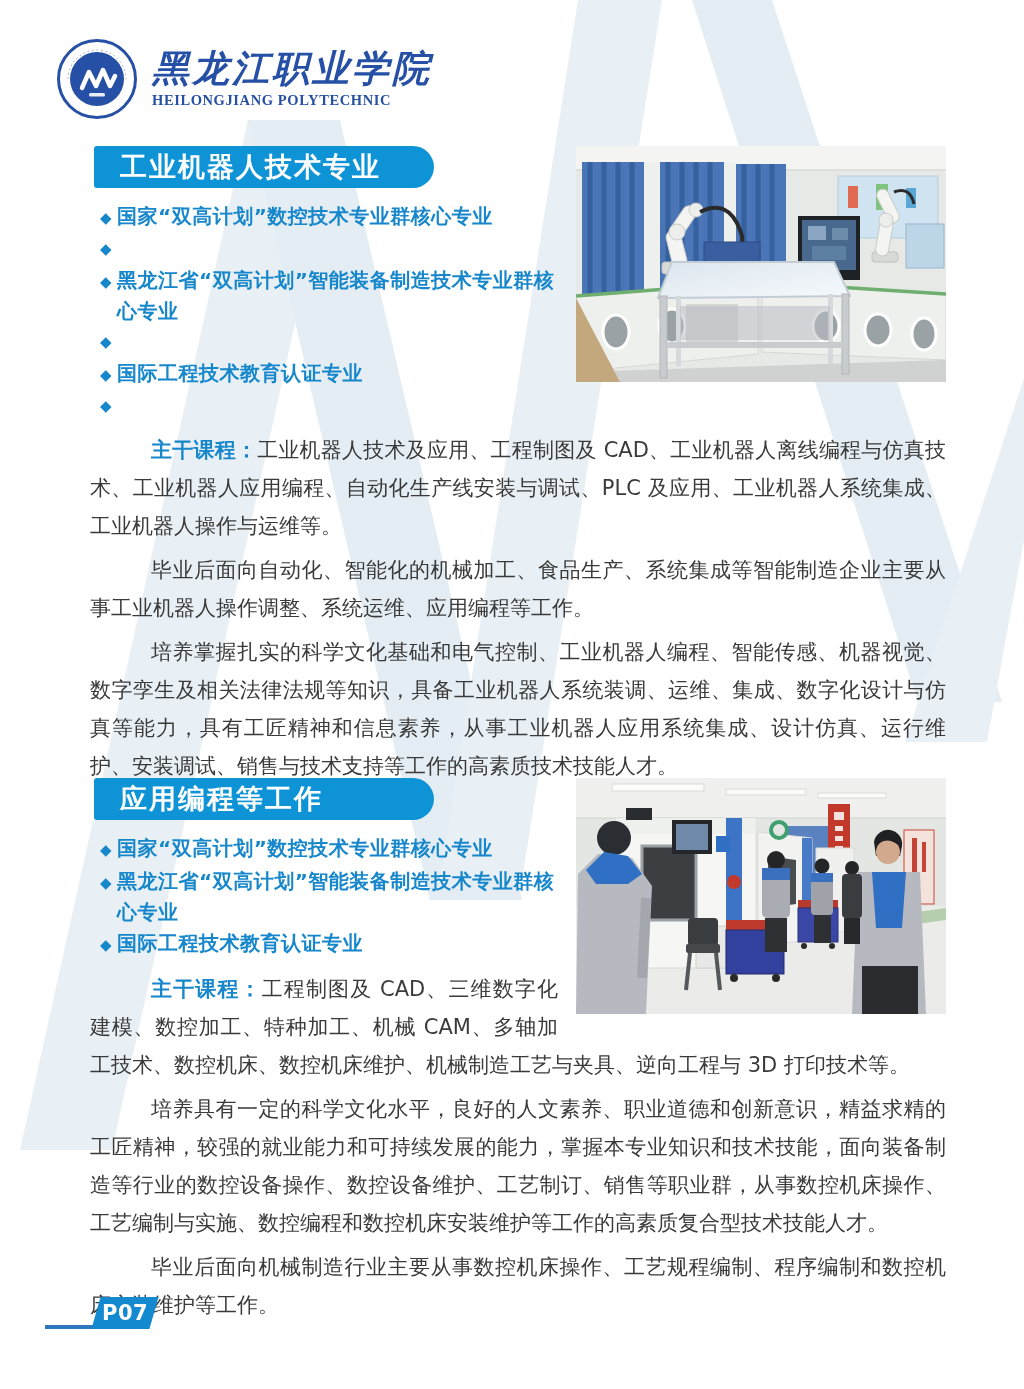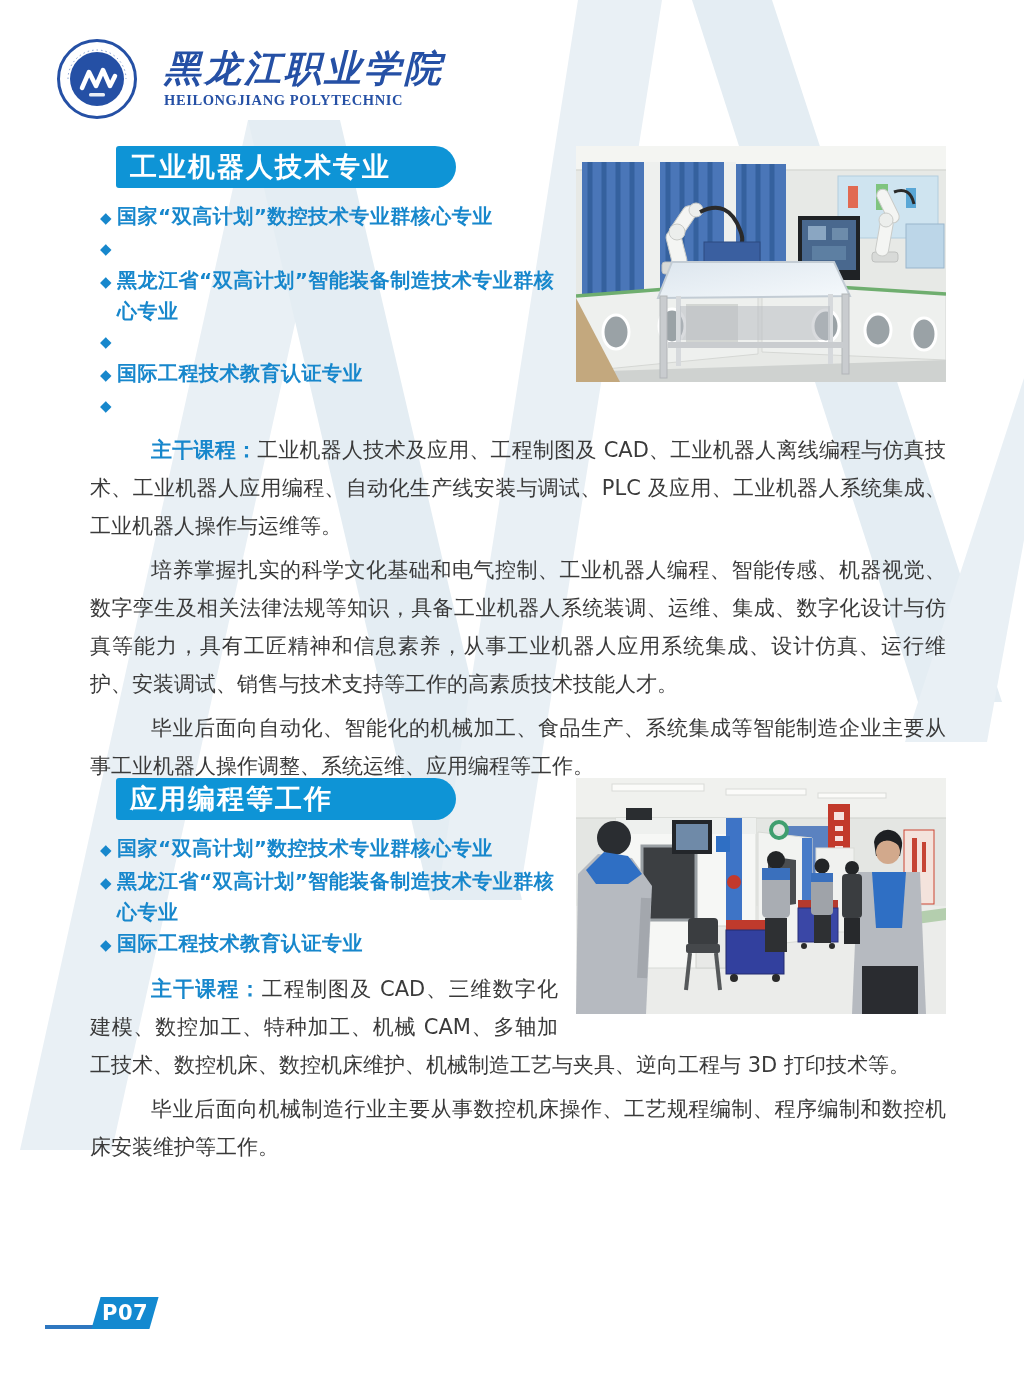--- a/index.html
+++ b/index.html
@@ -4,45 +4,45 @@
 <style>
   html,body { margin:0; padding:0; }
   body {
     width:1024px; height:1389px; position:relative; background:#ffffff;
     font-family:"DejaVu Sans","Liberation Sans",sans-serif; overflow:hidden;
   }
   .watermark { position:absolute; inset:0; z-index:0; }
   .page-content { position:absolute; inset:0; z-index:1; }
 
   
-  .header { position:absolute; left:56px; top:38px; display:flex; align-items:center; gap:26px; }
+  .header { position:absolute; left:56px; top:38px; display:flex; align-items:center; gap:14px; }
   .emblem { width:82px; height:82px; flex:0 0 auto; }
   .school-cn {
     font-family:"DejaVu Serif","Liberation Serif",serif; font-style:italic; font-weight:bold;
     font-size:37px; line-height:1.05; color:#2550A5; letter-spacing:3px;
   }
   .school-en {
     font-family:"Liberation Serif","DejaVu Serif",serif; font-weight:bold;
     font-size:14.5px; color:#2550A5; letter-spacing:0.6px; margin-top:5px;
   }
 
   
   .section { position:absolute; left:90px; width:856px; color:#3a3a3a;
              font-size:21px; line-height:38px; }
   .section-1 { top:146px; }
   .section-2 { top:778px; }
 
   .photo { float:right; width:370px; height:236px; margin:0 0 14px 18px; overflow:hidden; background:#dfe3e2; }
   .photo svg { display:block; }
 
   .banner {
-    box-sizing:border-box; width:340px; height:42px; margin-left:26px;
+    box-sizing:border-box; width:340px; height:42px; margin-left:4px;
     background:#0E94D6; border-radius:3px 21px 21px 3px;
     color:#ffffff; font-size:27px; font-weight:bold; line-height:42px;
-    padding-left:14px; letter-spacing:2px;
+    padding-left:26px; letter-spacing:2px;
   }
 
   .bullets { margin:13px 0 0 10px; padding:0; list-style:none; }
   .bullets li {
     display:flex; align-items:baseline;
     font-size:20px; font-weight:bold; color:#1787CC; line-height:31px; letter-spacing:0.5px;
   }
   .diamond { font-size:15px; margin-right:5px; flex:0 0 auto; }
 
   .paras { margin-top:9px; }
@@ -207,22 +207,22 @@
           <span class="diamond">◆</span>
           <span>国际工程技术教育认证专业</span>
         </li>
       <li>
           <span class="diamond">◆</span>
         </li>
     </ul>
 
     <div class="paras">
       <p><span class="lead">主干课程：</span><span>工业机器人技术及应用、工程制图及 CAD、工业机器人离线编程与仿真技术、工业机器人应用编程、自动化生产线安装与调试、PLC 及应用、工业机器人系统集成、工业机器人操作与运维等。</span></p>
+      <p><span class="lead"></span><span>毕业后面向自动化、智能化的机械加工、食品生产、系统集成等智能制造企业主要从事工业机器人操作调整、系统运维、应用编程等工作。</span></p>
       <p><span class="lead"></span><span>培养掌握扎实的科学文化基础和电气控制、工业机器人编程、智能传感、机器视觉、数字孪生及相关法律法规等知识，具备工业机器人系统装调、运维、集成、数字化设计与仿真等能力，具有工匠精神和信息素养，从事工业机器人应用系统集成、设计仿真、运行维护、安装调试、销售与技术支持等工作的高素质技术技能人才。</span></p>
-      <p><span class="lead"></span><span>毕业后面向自动化、智能化的机械加工、食品生产、系统集成等智能制造企业主要从事工业机器人操作调整、系统运维、应用编程等工作。</span></p>
     </div>
   </div>
 
   <div class="section section-2">
 
     <div class="photo">
       <svg viewBox="0 0 370 236" width="370" height="236">
         <rect x="0" y="0" width="370" height="236" fill="#e4e6e3"></rect>
 
         <rect x="0" y="0" width="370" height="40" fill="#f0f1ee"></rect>
@@ -340,20 +340,21 @@
           <span>黑龙江省“双高计划”智能装备制造技术专业群核心专业</span>
         </li>
       <li>
           <span class="diamond">◆</span>
           <span>国际工程技术教育认证专业</span>
         </li>
     </ul>
 
     <div class="paras">
       <p><span class="lead">主干课程：</span><span>工程制图及 CAD、三维数字化建模、数控加工、特种加工、机械 CAM、多轴加工技术、数控机床、数控机床维护、机械制造工艺与夹具、逆向工程与 3D 打印技术等。</span></p>
+      <p><span class="lead"></span><span>培养具有一定的科学文化水平，良好的人文素养、职业道德和创新意识，精益求精的工匠精神，较强的就业能力和可持续发展的能力，掌握本专业知识和技术技能，面向装备制造等行业的数控设备操作、数控设备维护、工艺制订、销售等职业群，从事数控机床操作、工艺编制与实施、数控编程和数控机床安装维护等工作的高素质复合型技术技能人才。</span></p>
       <p><span class="lead"></span><span>毕业后面向机械制造行业主要从事数控机床操作、工艺规程编制、程序编制和数控机床安装维护等工作。</span></p>
     </div>
   </div>
 
   <div class="badge-line"></div>
   <div class="page-badge">
     <span>P07</span>
   </div>
 
 </div>

